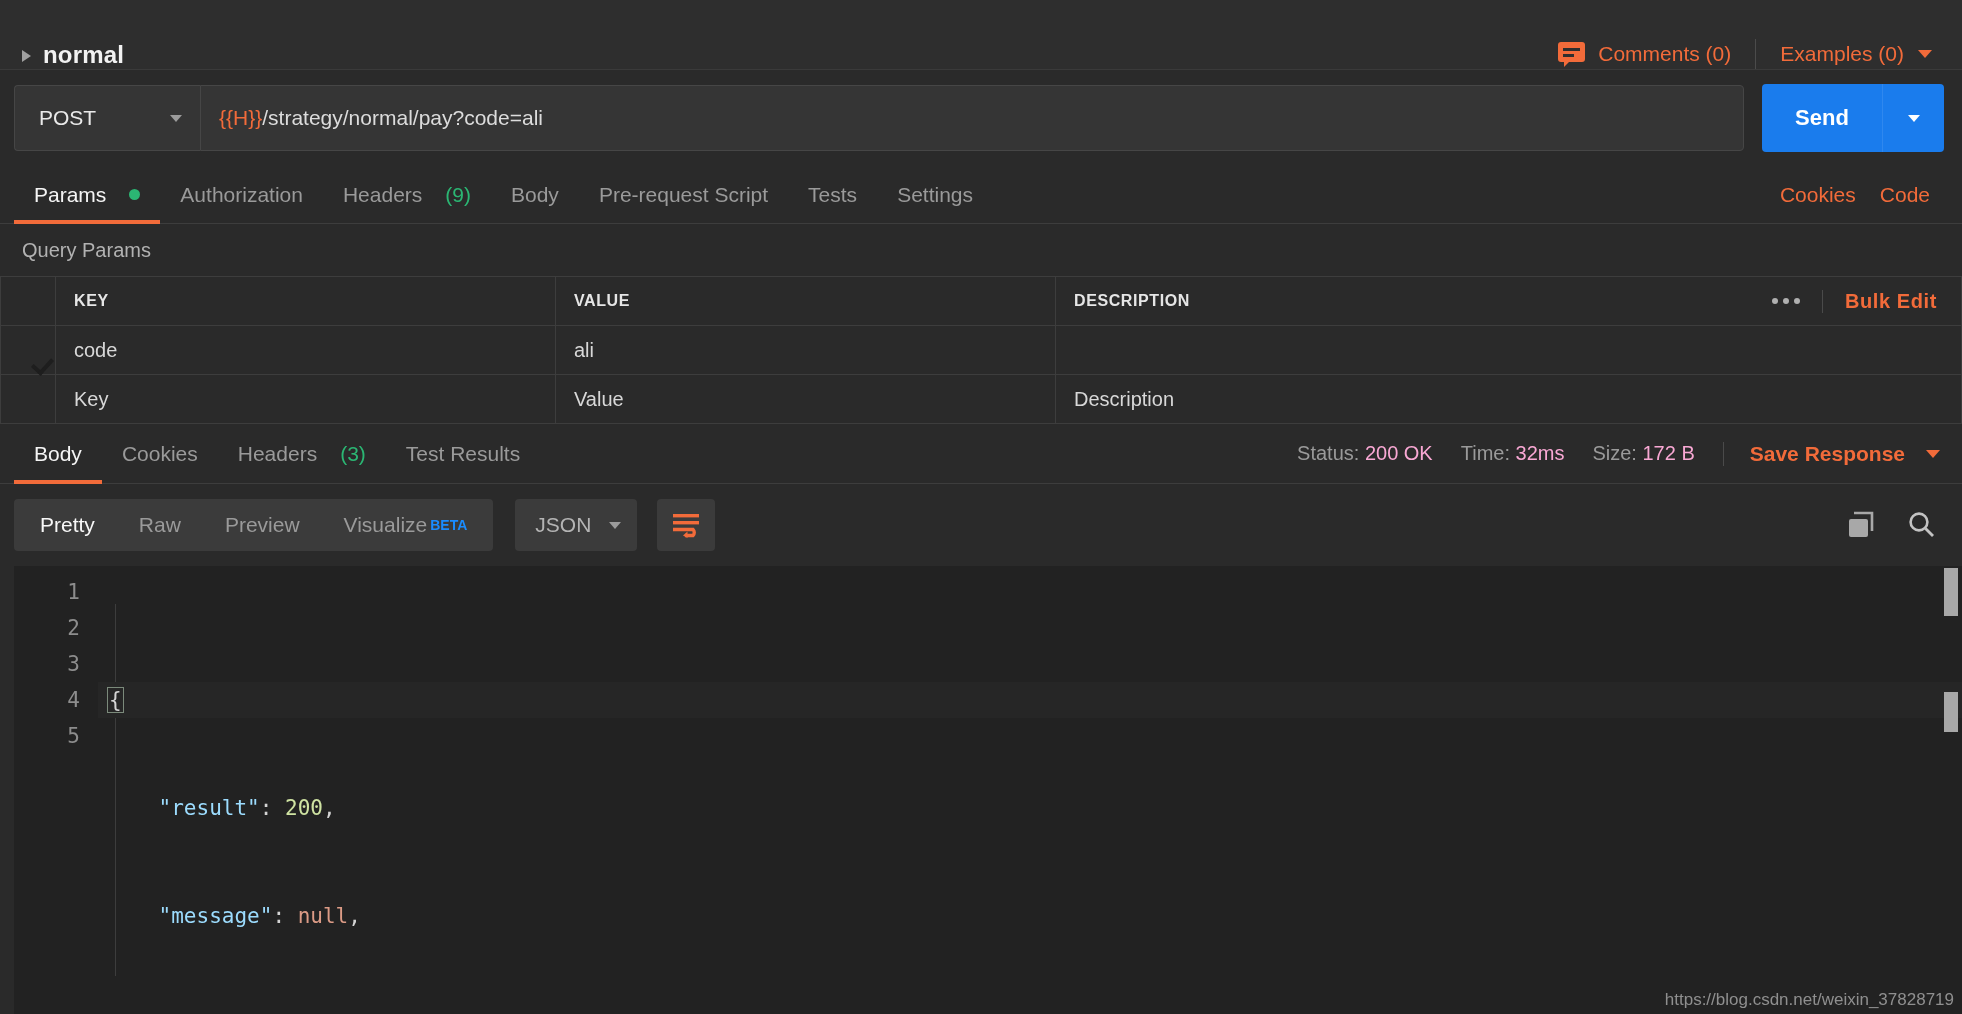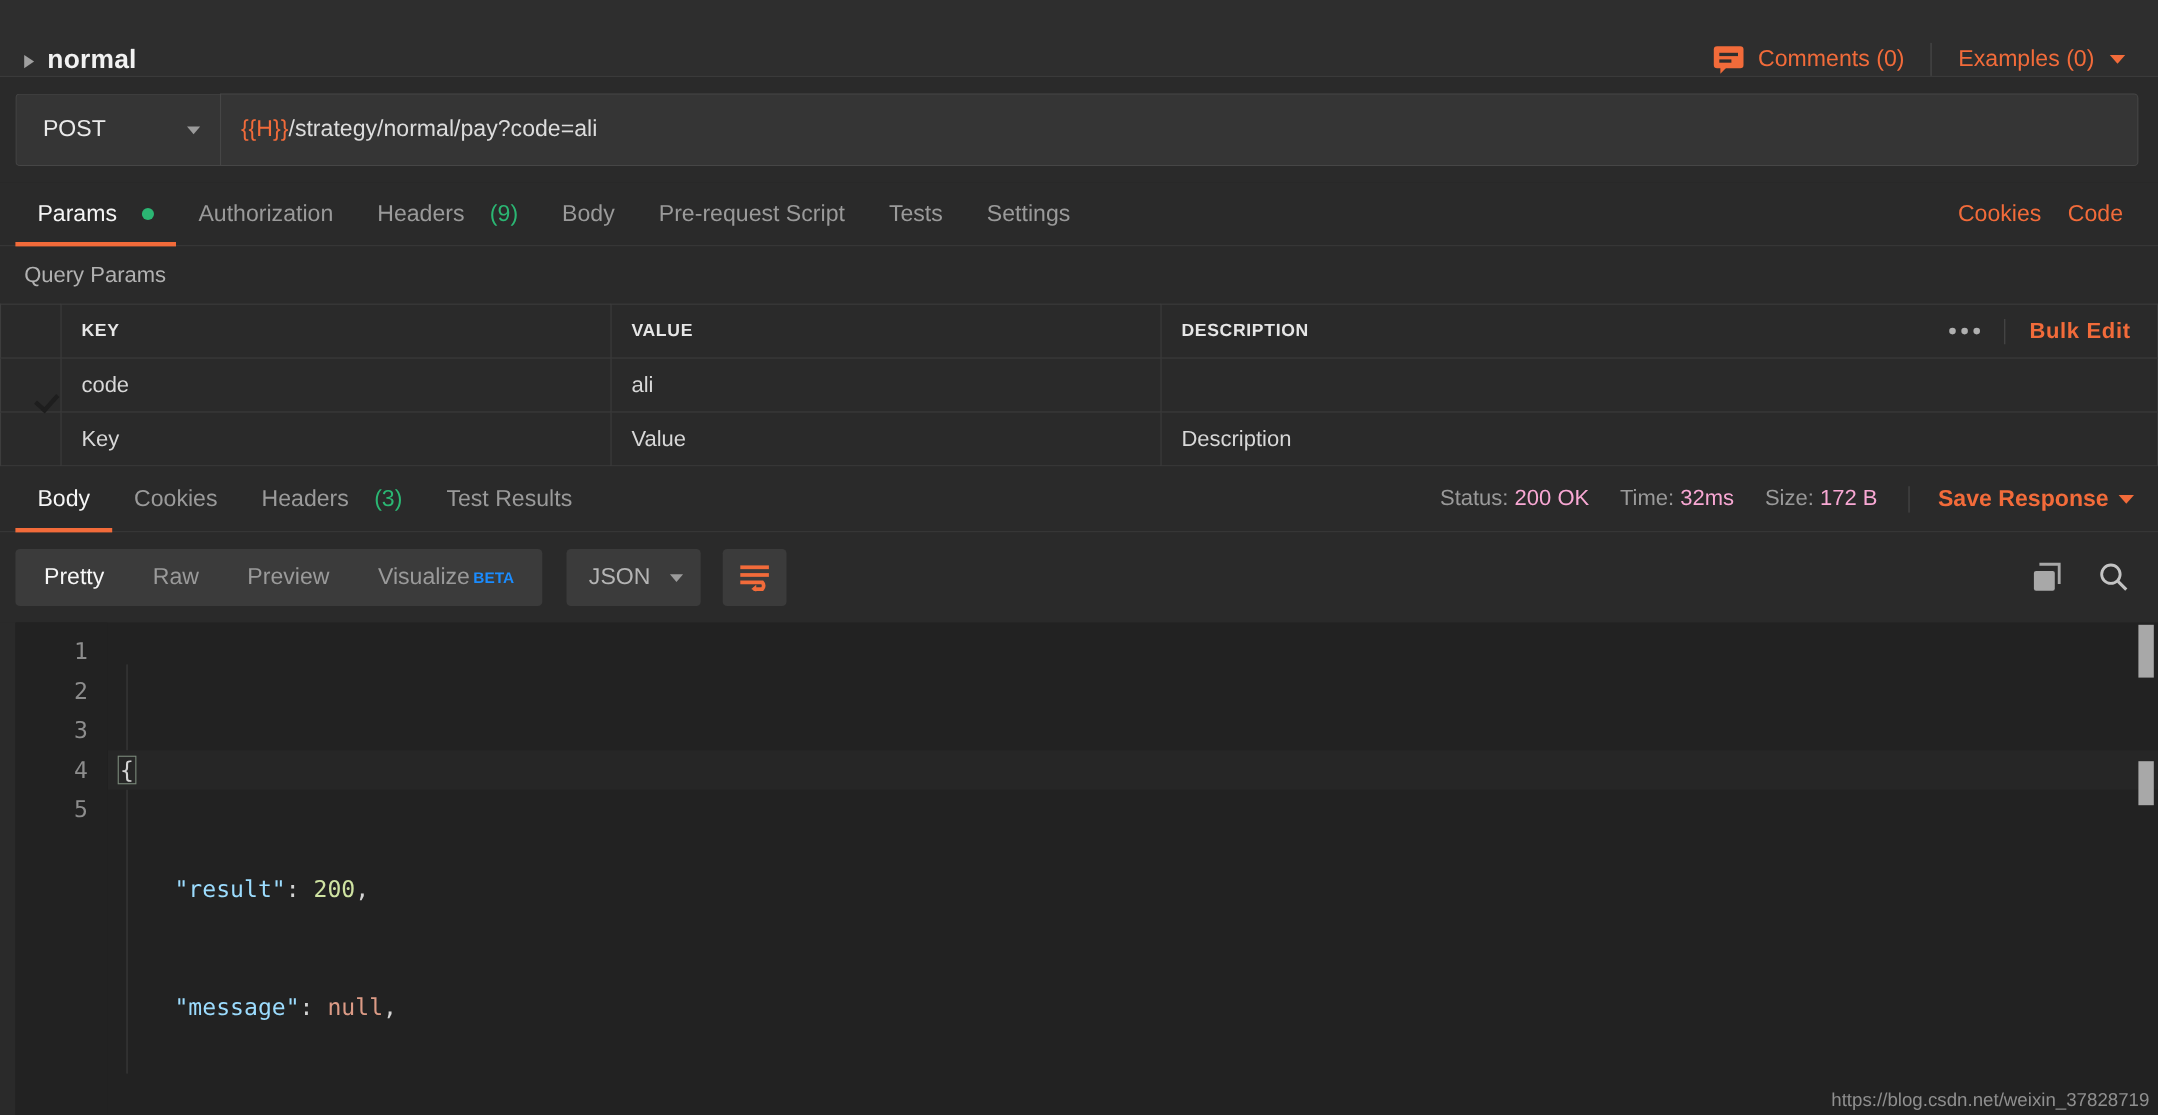--- a/index.html
+++ b/index.html
@@ -188,21 +188,21 @@
   .restabs {
     height: 60px; min-height: 60px;
     display: flex; align-items: stretch;
     padding: 0 22px 0 14px;
     background: #2a2a2a;
     border-bottom: 1px solid #3d3d3d;
   }
   .restabs-right { margin-left: auto; display: flex; align-items: center; gap: 0; }
   .meta { font-size: 20px; color: #9a9a9a; padding-right: 28px; white-space: nowrap; }
   .meta b { font-weight: normal; color: #f9a8d4; text-align: right; }
-  .save-resp { display: flex; align-items: center; gap: 9px; padding-left: 26px; border-left: 1px solid #4a4a4a; cursor: pointer; }
+  .save-resp { display: flex; align-items: center; gap: 21px; padding-left: 26px; border-left: 1px solid #4a4a4a; cursor: pointer; }
   .save-resp .orange-link { font-size: 21px; font-weight: bold; }
 
   
   .bodybar {
     height: 82px; min-height: 82px;
     display: flex; align-items: center;
     padding: 0 26px 0 14px;
     background: #2a2a2a;
   }
   .segmented {
@@ -315,20 +315,26 @@
   </div>
 
   <div class="urlbar">
     <div class="method-box">
       <span class="method-label">POST</span>
       <span class="caret-dn gray sm"></span>
     </div>
     <div class="url-box" title="{{H}}/strategy/normal/pay?code=ali">
       <span class="url-var">{{H}}</span>
         <span>/strategy/normal/pay?code=ali</span>
+    </div>
+    <div class="send-group">
+      <div class="send-btn">Send</div>
+      <div class="send-caret">
+        <span class="caret-dn white sm"></span>
+      </div>
     </div>
   </div>
 
   <div class="reqtabs">
     <div class="rtab active">
       <span>Params</span>
       <span class="dot-green"></span>
     </div>
     <div class="rtab">
       <span>Authorization</span>

